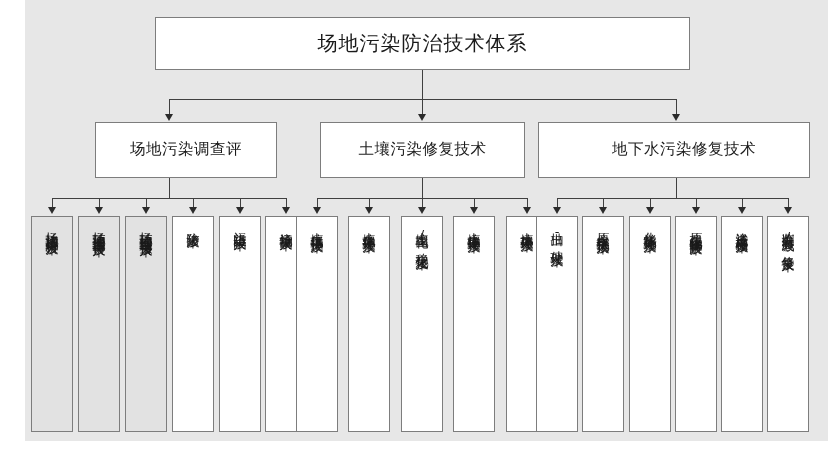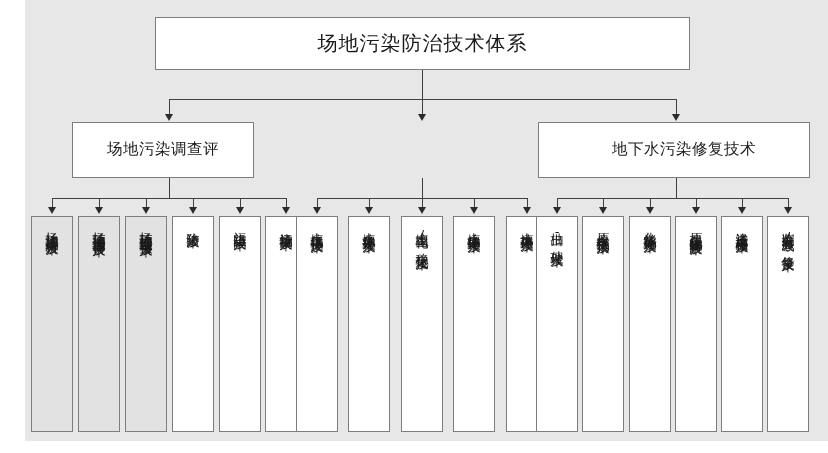--- a/index.html
+++ b/index.html
@@ -109,24 +109,27 @@
 
   <div class="line-h" style="left:169px; top:99px; width:507px;"></div>
 
   <div class="line-v" style="left:169px; top:99px; height:16px;"></div>
   <div class="arrow-down" style="left:165px; top:114px;"></div>
   <div class="line-v" style="left:422px; top:99px; height:16px;"></div>
   <div class="arrow-down" style="left:418px; top:114px;"></div>
   <div class="line-v" style="left:676px; top:99px; height:16px;"></div>
   <div class="arrow-down" style="left:672px; top:114px;"></div>
 
-  <div class="node node-l2" style="left:72px; top:122px; width:182px; height:56px; flex-direction:column;">
+  <div class="node node-l2" style="left:95px; top:122px; width:182px; height:56px; flex-direction:column;">
     <span>场地污染调查评</span>
   </div>
 
+  <div class="node node-l2" style="left:320px; top:122px; width:205px; height:56px;">
+    <span>土壤污染修复技术</span>
+  </div>
 
   <div class="node node-l2" style="left:538px; top:122px; width:272px; height:56px;padding-left:20px;">
     <span>地下水污染修复技术</span>
   </div>
 
   <div class="line-v" style="left:169px; top:178px; height:20px;"></div>
   <div class="line-h" style="left:52px; top:198px; width:234px;"></div>
 
   <div class="line-v" style="left:52px;  top:198px; height:10px;"></div>
   <div class="arrow-down" style="left:48px; top:207px;"></div>

